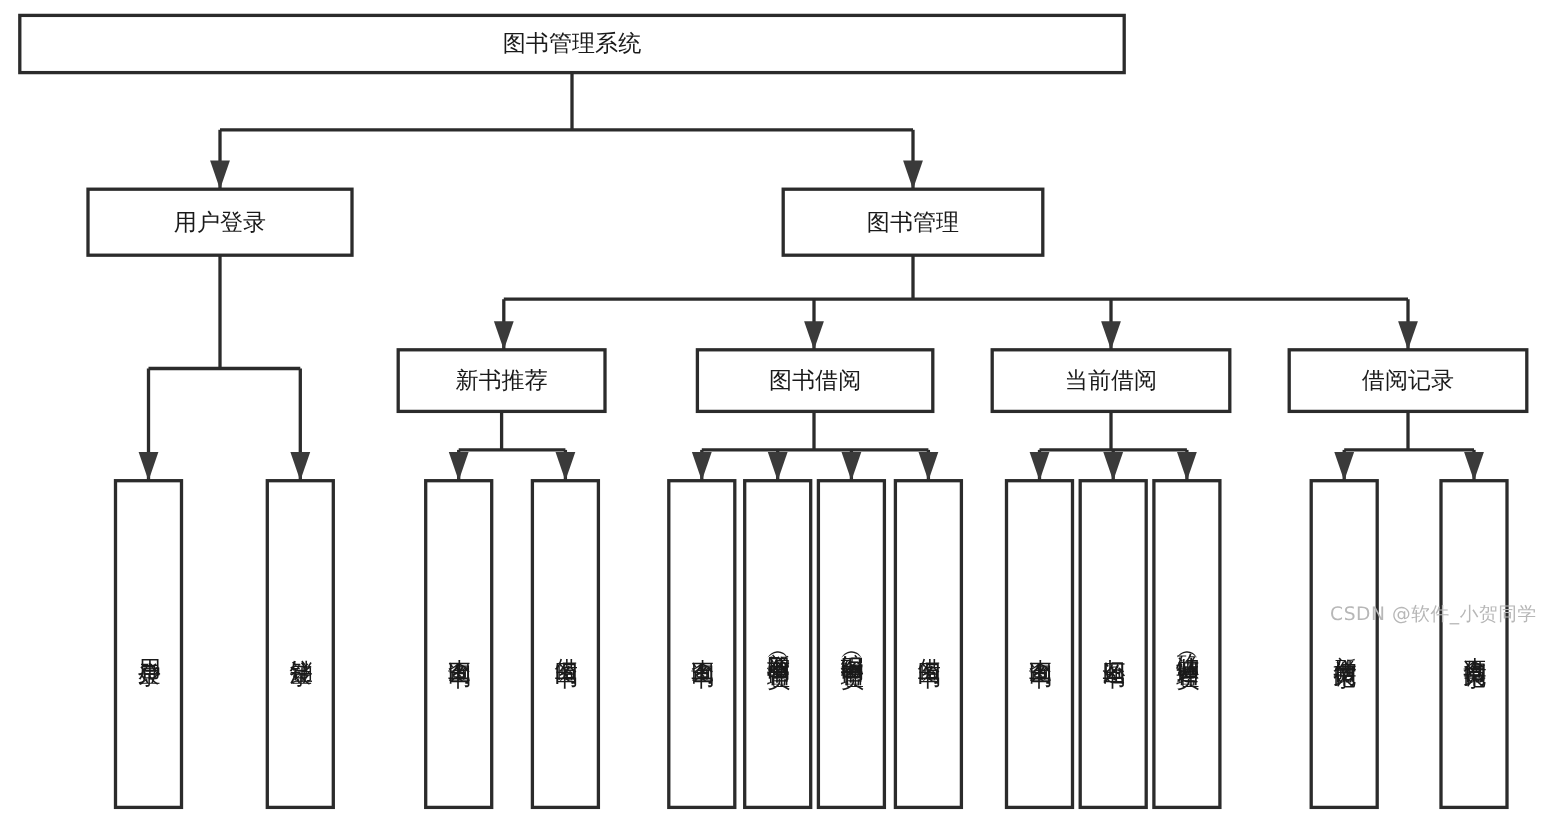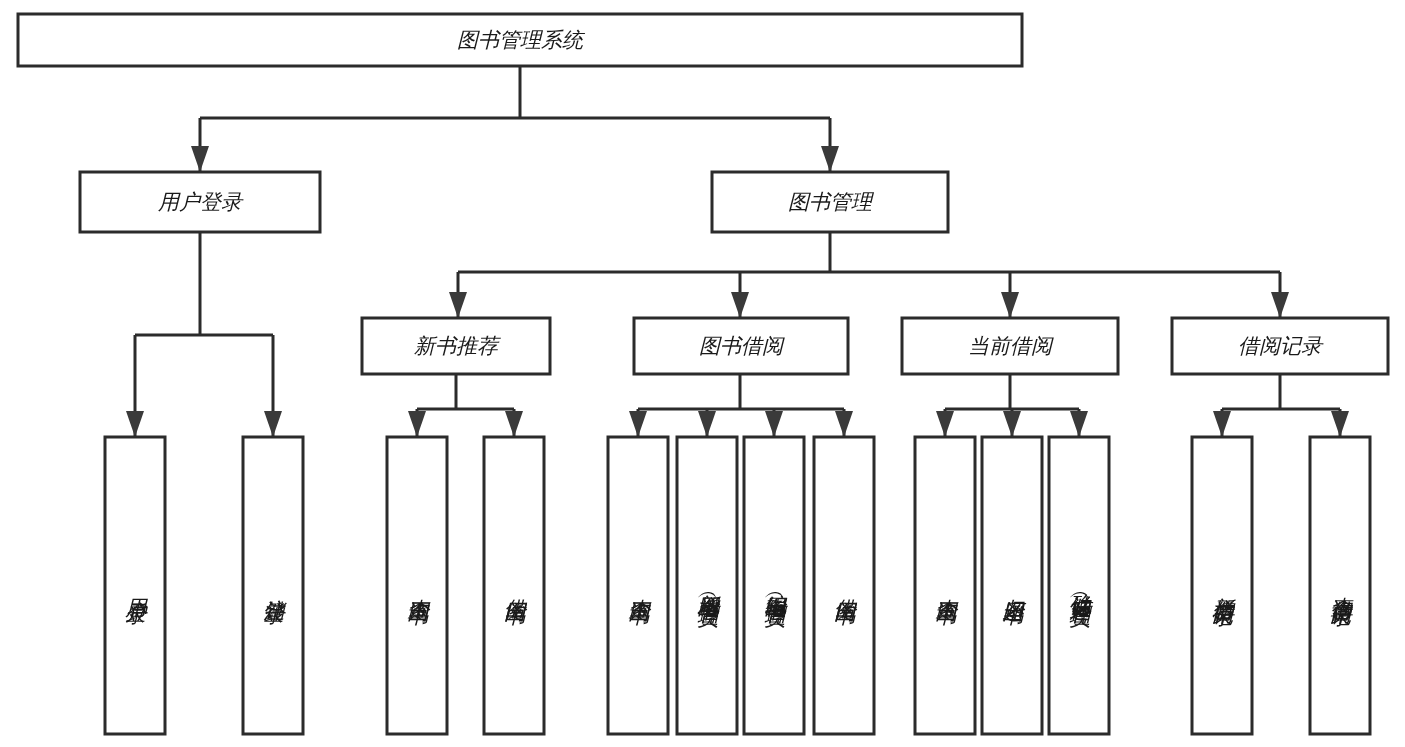--- a/index.html
+++ b/index.html
@@ -12,21 +12,20 @@
     width: 1405px;
     height: 747px;
     font-family: "DejaVu Sans", "Liberation Sans", sans-serif;
     overflow: hidden;
   }
   #diagram-root {
     position: relative;
     width: 1405px;
     height: 576px;
     background: #ffffff;
-    font-style: italic;
   }
   svg.flowchart {
     position: absolute;
     top: 0;
     left: 0;
     width: 1405px;
     height: 747px;
     display: block;
   }
   .node-box {
@@ -248,13 +247,14 @@
         <span class="leaf-label">确认归还（管理员）</span>
       </div>
       <div class="leaf-label-holder" style="left: 1192px; top: 437px; width: 60px; height: 297px;">
         <span class="leaf-label">新增借阅记录</span>
       </div>
       <div class="leaf-label-holder" style="left: 1310px; top: 437px; width: 60px; height: 297px;">
         <span class="leaf-label">查询借阅记录</span>
       </div>
     </div>
 
+  <div class="watermark">CSDN @软件_小贺同学</div>
 </div>
 
 </body></html>

